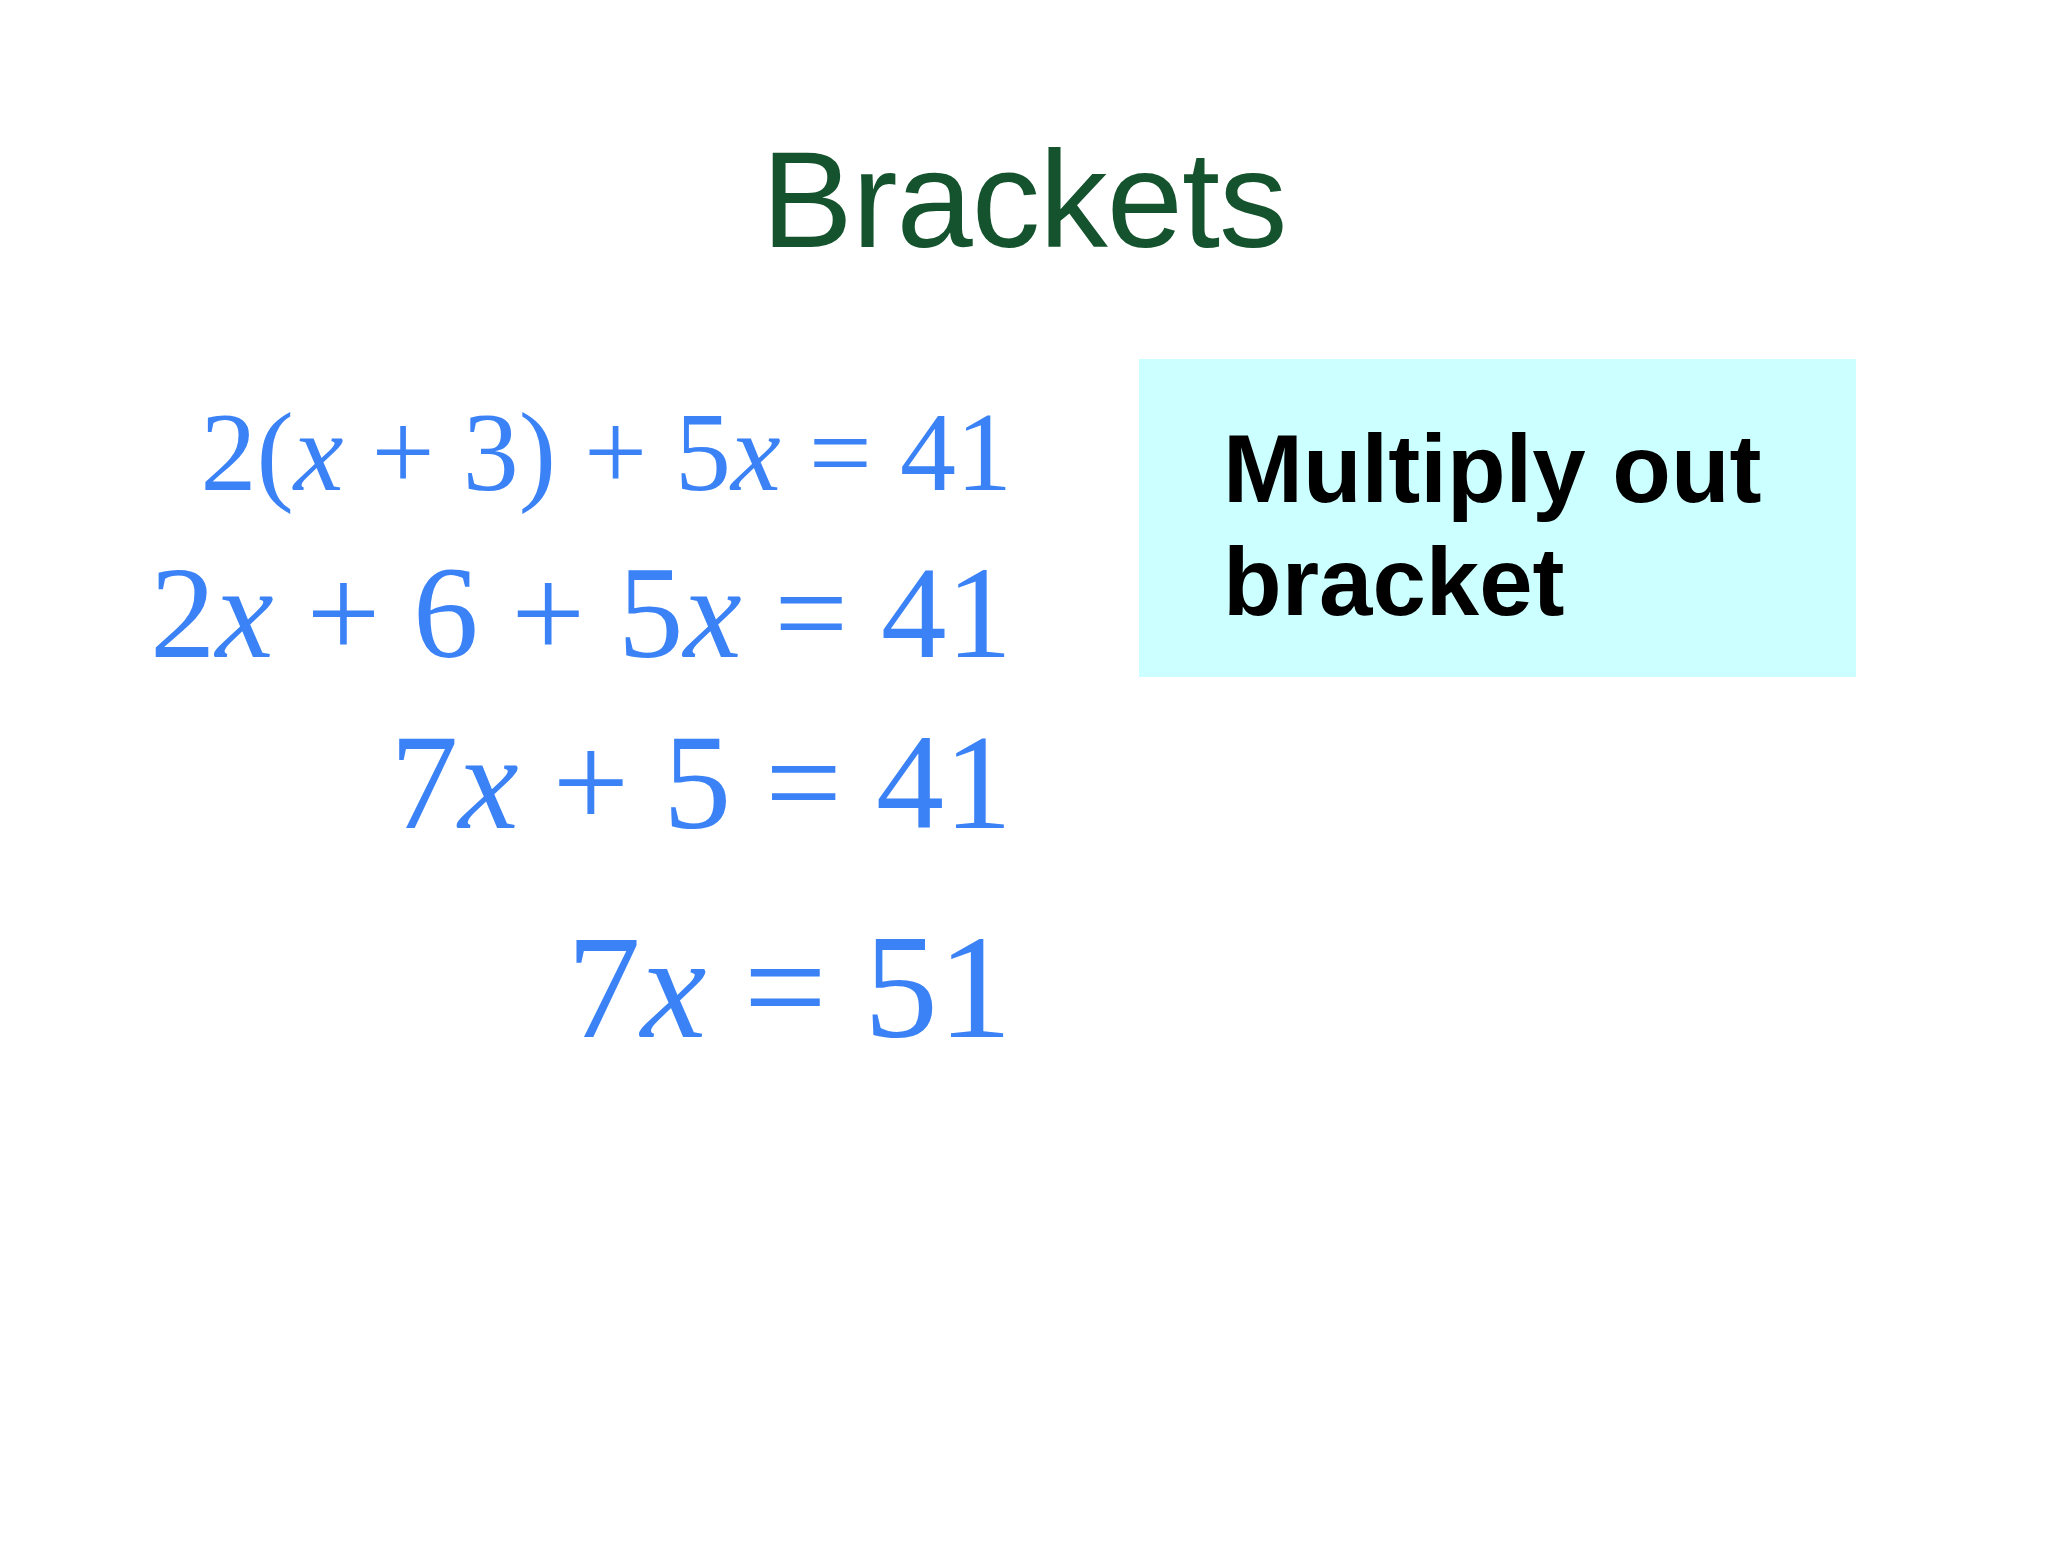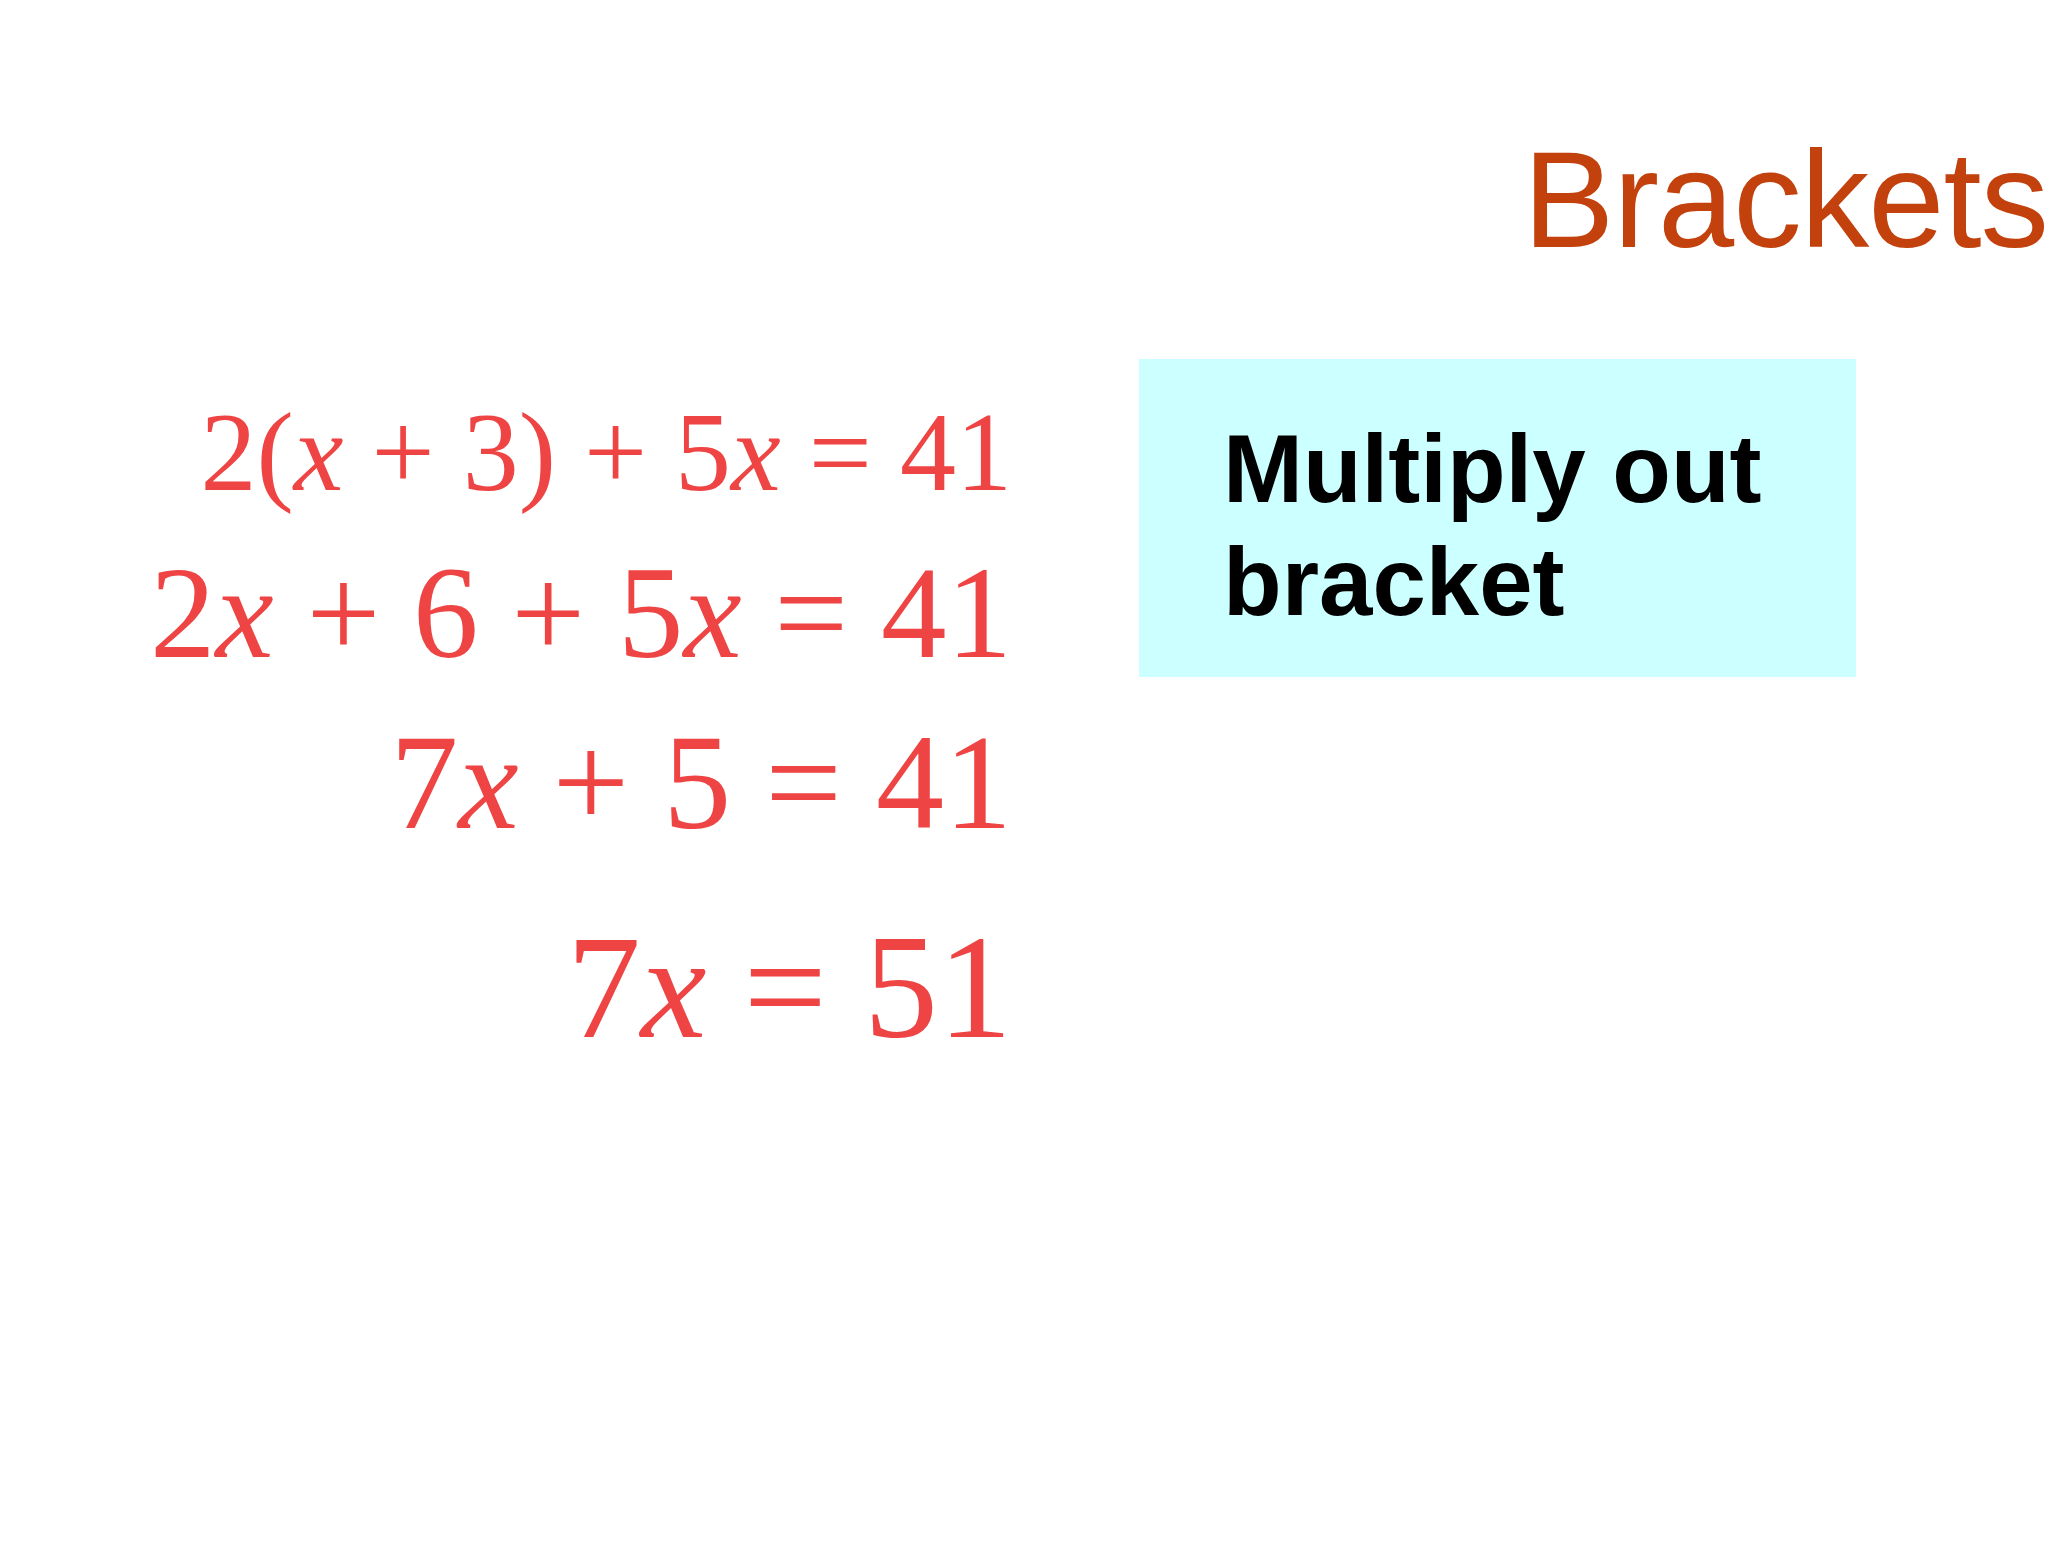--- a/index.html
+++ b/index.html
@@ -10,37 +10,37 @@
     background:#FFFFFF;
     overflow:hidden;
     color:#000;
   }
 
   
   .slide-title{
     position:absolute;
     top:131px;
     left:0; right:0;
-    text-align:right;
+    text-align:center;
     font-family:"Liberation Sans",sans-serif;
     font-weight:400;
     font-size:137px;
     line-height:1;
     letter-spacing:-1px;
-    color:#c2410c;
+    color:#14532d;
   }
 
   
   .eq{
     position:absolute;
     right:1036px;           
     white-space:nowrap;
     font-family:"Liberation Serif",serif;
     line-height:1.11;
-    color:#ef4444;
+    color:#3b82f6;
   }
   .eq .var{font-style:italic;}
   .eq-1{top:390px;font-size:112px;}
   .eq-2{top:540px;font-size:131px;}
   .eq-3{top:707px;font-size:136px;}
   .eq-4{top:905px;font-size:148px;}
 
   
   .callout{
     position:absolute;

